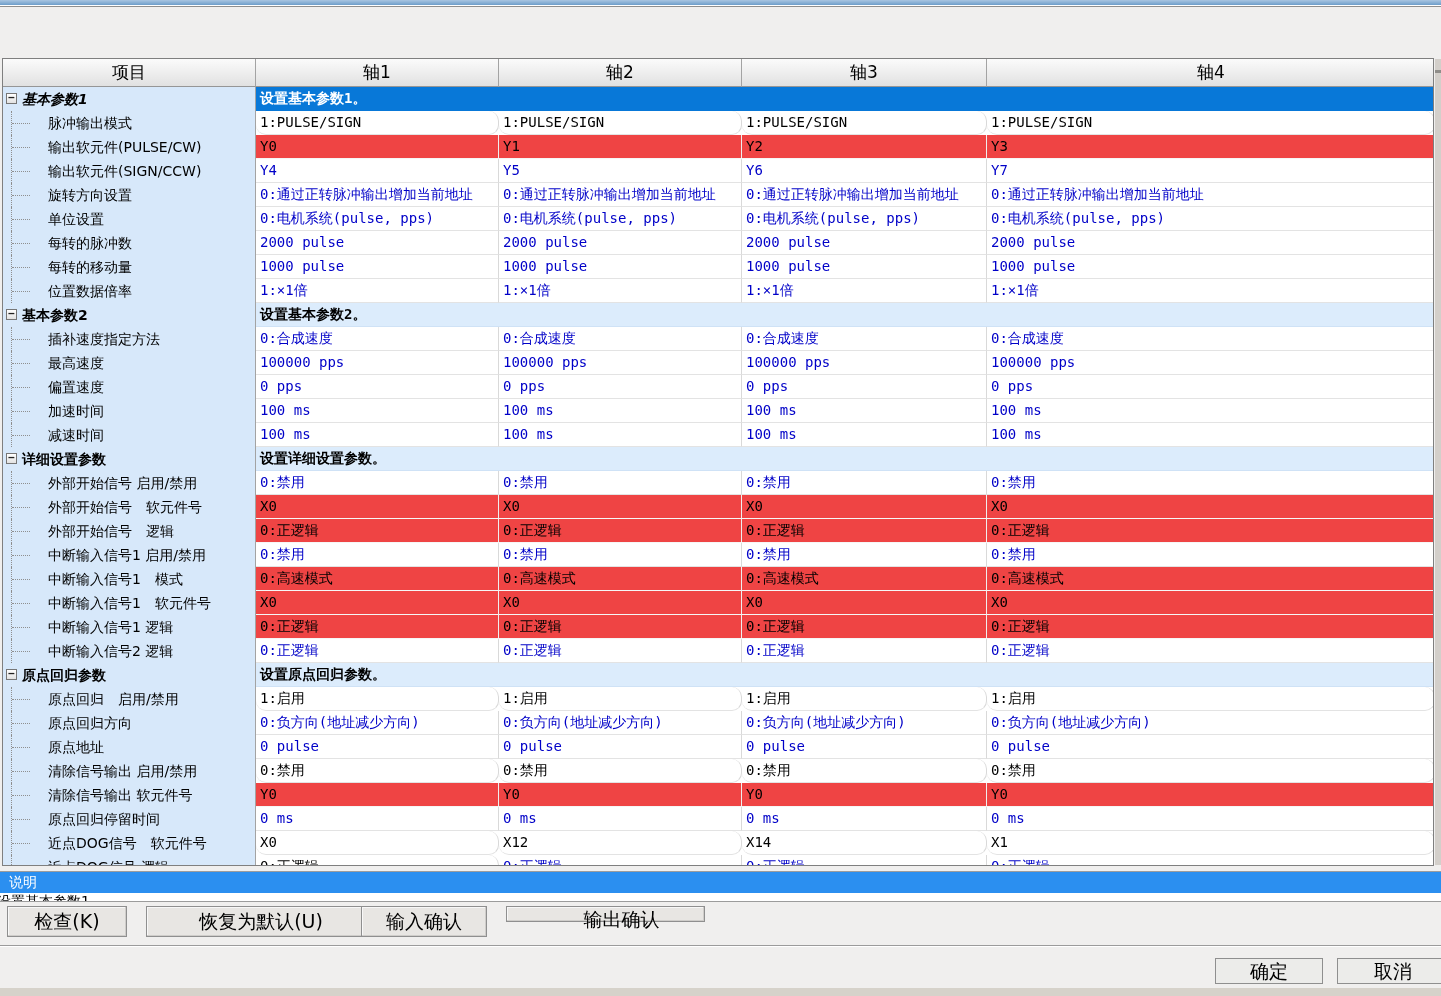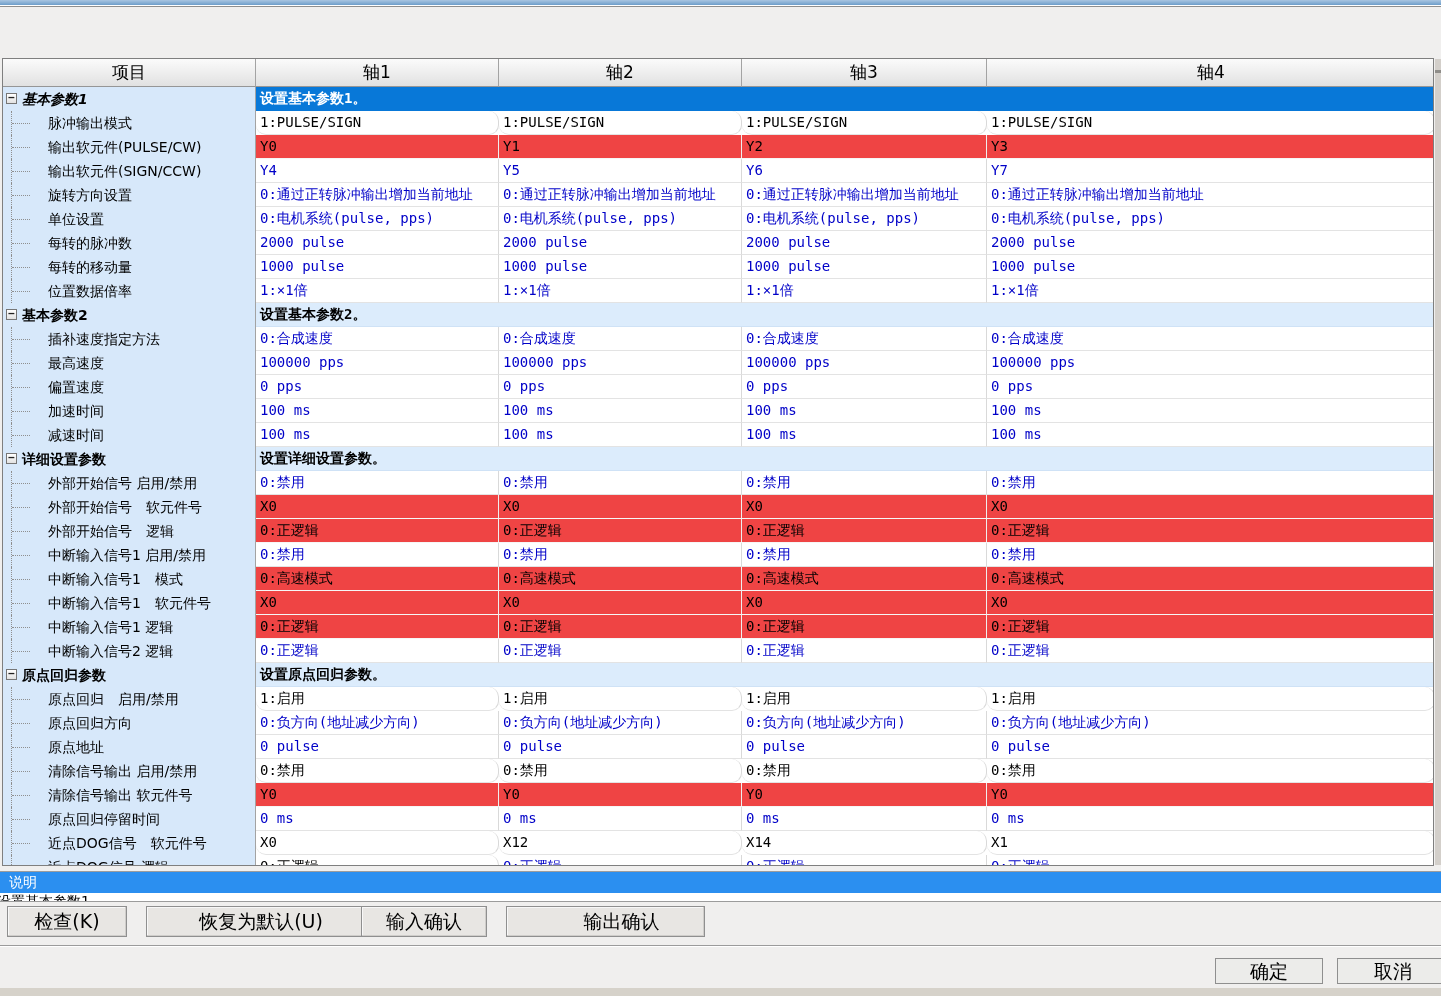--- a/index.html
+++ b/index.html
@@ -84,21 +84,21 @@
     position:absolute;box-sizing:border-box;
     font-family:"DejaVu Sans","Liberation Sans",sans-serif;
     font-size:19px;color:#000;text-align:center;
     border:1px solid #8f8f8f;background:#e8e6e3;
     box-shadow:inset -1px -1px 0 #cfcdca, inset 1px 1px 0 #f8f8f8;
     padding:0;cursor:default;
   }
   .btn-check{left:7px;top:906px;width:120px;height:31px;}
   .btn-default{left:146px;top:906px;width:230px;height:31px;}
   .btn-input{left:361px;top:906px;width:126px;height:31px;}
-  .btn-output{left:506px;top:906px;width:199px;height:31px;padding-left:32px;}
+  .btn-output{left:506px;top:906px;width:199px;height:16px;padding-left:32px;}
   .sep-line{position:absolute;left:0;top:945px;width:100%;height:1px;background:#9b9b9b;border-bottom:1px solid #fff;}
   .btn-ok{left:1215px;top:958px;width:108px;height:26px;background:#ececea;box-shadow:none;}
   .btn-cancel{left:1337px;top:958px;width:112px;height:26px;background:#ececea;box-shadow:none;}
   .bottom-bar{position:absolute;left:0;top:988px;width:100%;height:8px;background:#d6d2ca;}
 </style>
 </head>
 <body>
 
 <div class="top-strip"></div>
 <div class="top-strip-edge"></div>

